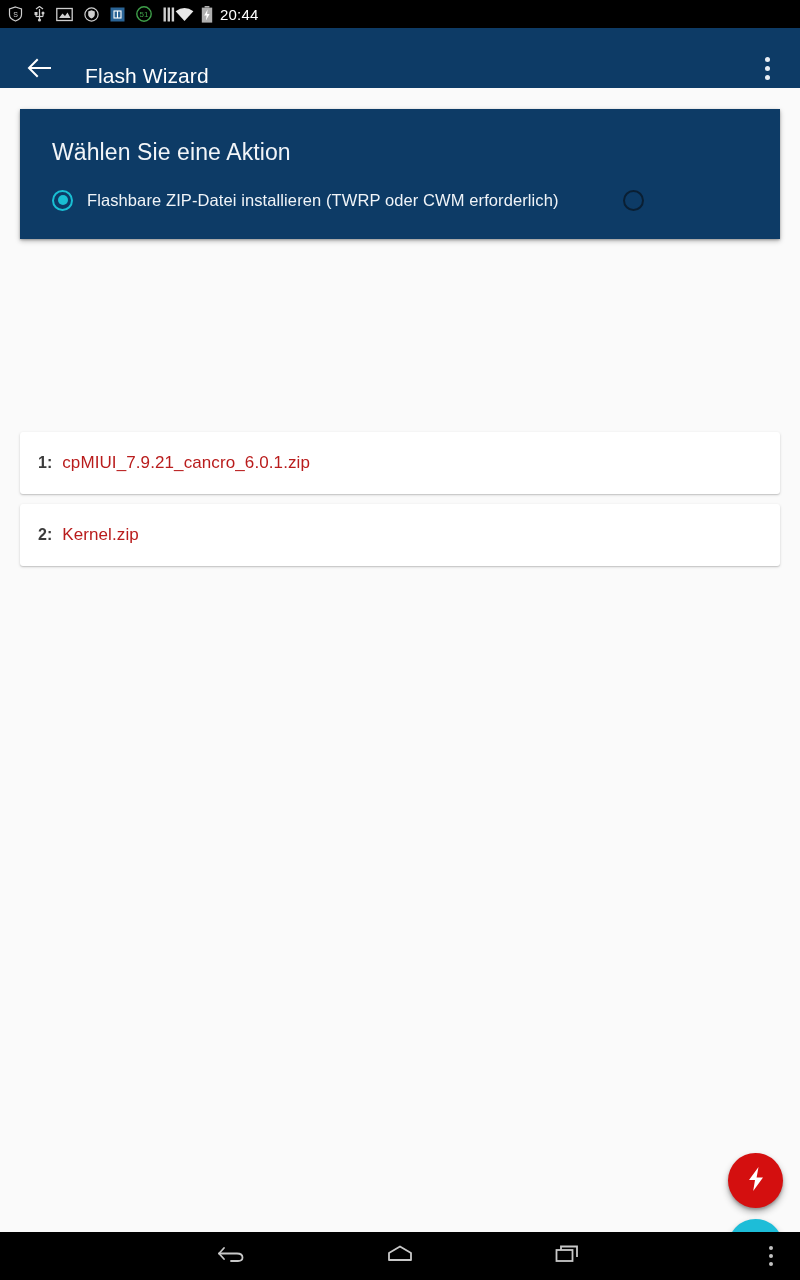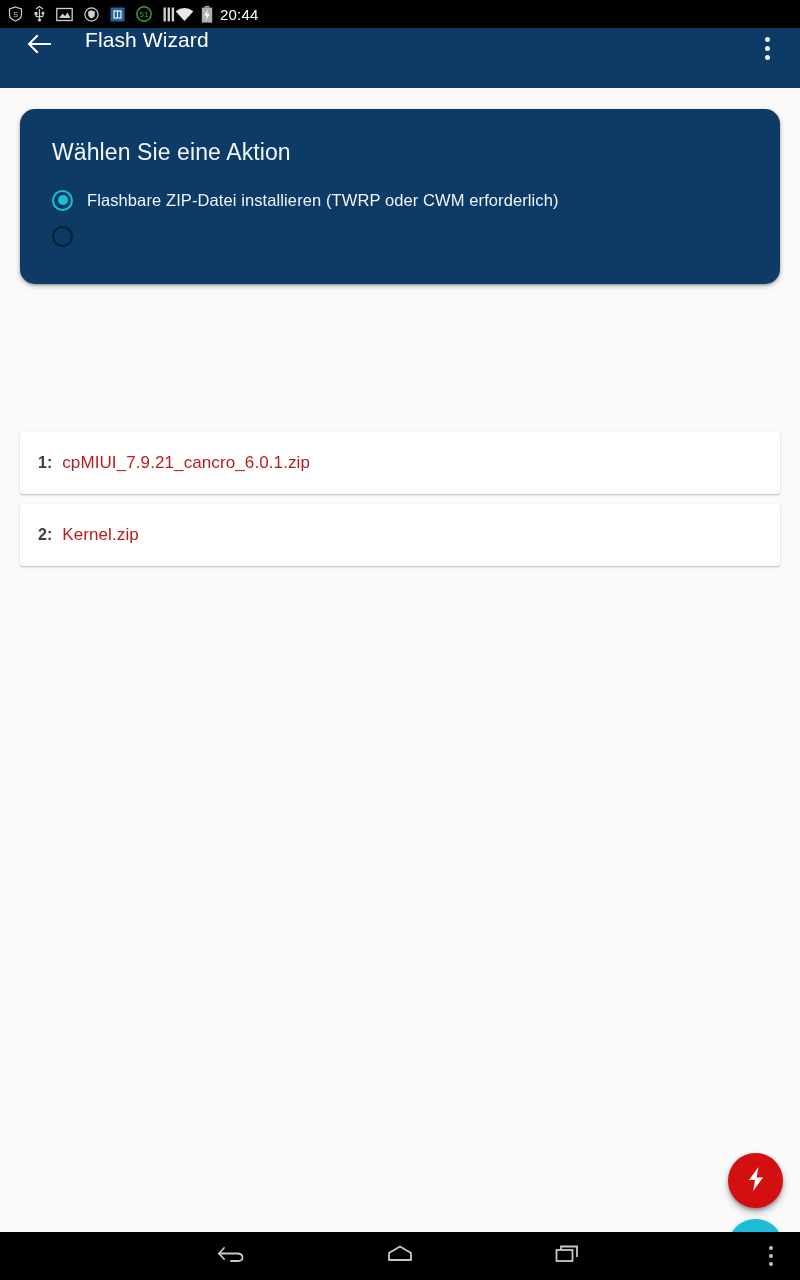--- a/index.html
+++ b/index.html
@@ -53,21 +53,21 @@
     font-size: 15px;
     letter-spacing: 0.2px;
     font-family: "Liberation Sans", sans-serif;
   }
 
   
   .app-bar {
     height: 60px;
     background: #0d3b66;
     display: flex;
-    align-items: flex-start;
+    align-items: flex-end;
     padding: 0 16px 0 22px;
     box-sizing: border-box;
     flex: 0 0 auto;
     position: relative;
     z-index: 5;
   }
   .back-btn {
     width: 36px;
     height: 36px;
     display: flex;
@@ -111,35 +111,36 @@
     overflow: hidden;
   }
 
   
   .action-card {
     position: absolute;
     left: 20px;
     top: 21px;
     width: 760px;
     background: #0d3b66;
-    border-radius: 15px;
+    border-radius: 0;
     box-sizing: border-box;
-    padding: 30px 0 30px 0;
+    padding: 30px 0 21px 0;
     box-shadow: 0 2px 5px rgba(0,0,0,0.28), 0 1px 2px rgba(0,0,0,0.22);
   }
   .action-title {
     color: #f2f5f8;
     font-size: 23px;
     padding: 0 32px;
     margin-bottom: 16px;
     letter-spacing: 0.1px;
   }
   .radio-list {
     display: flex;
-    flex-direction: column;
+    flex-direction: row;
+    align-items: center;
   }
   .radio-row {
     display: flex;
     align-items: center;
     padding: 3px 32px;
     height: 30px;
     cursor: pointer;
   }
   .radio-mark {
     width: 21px;

